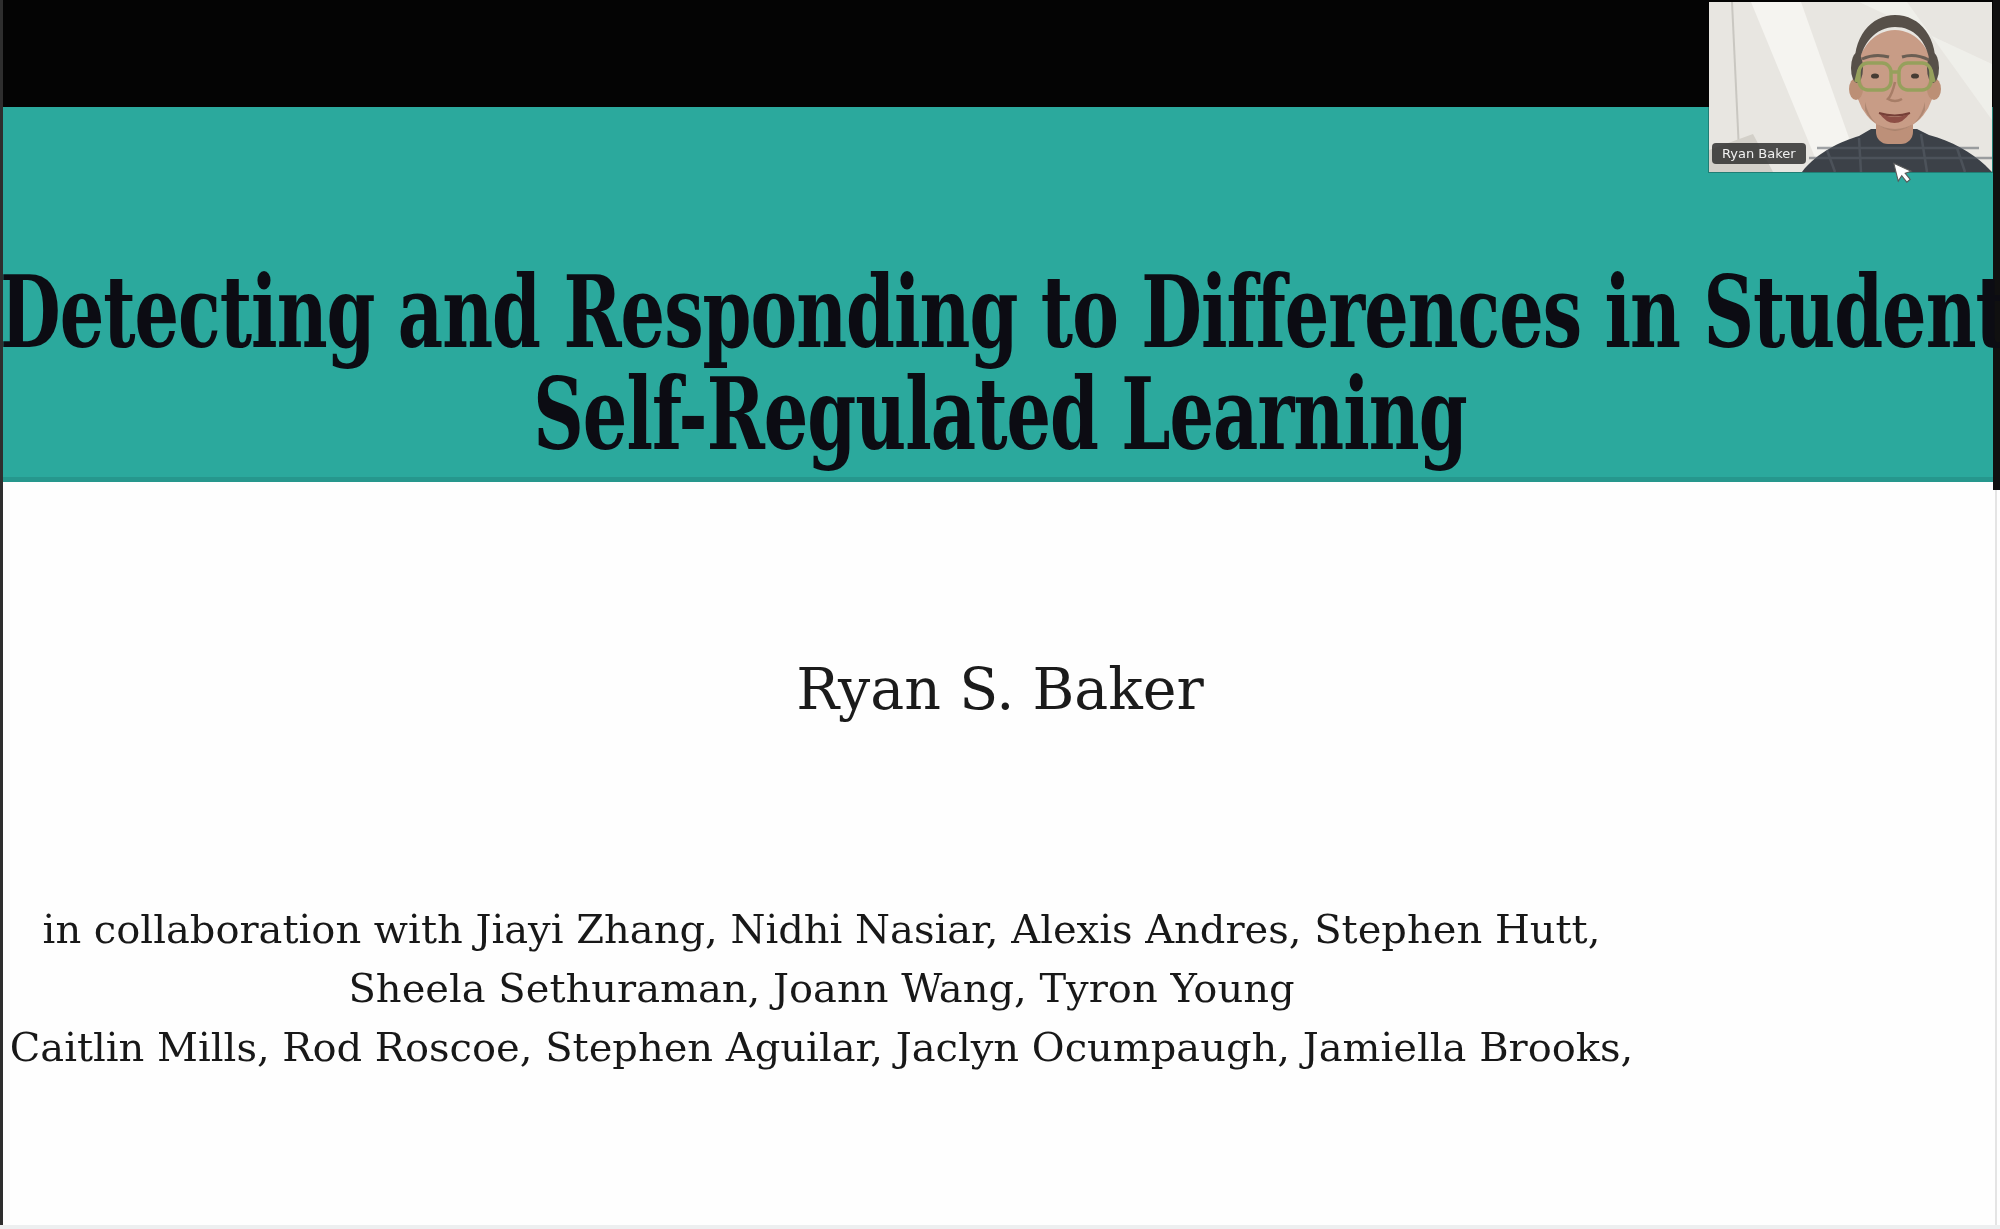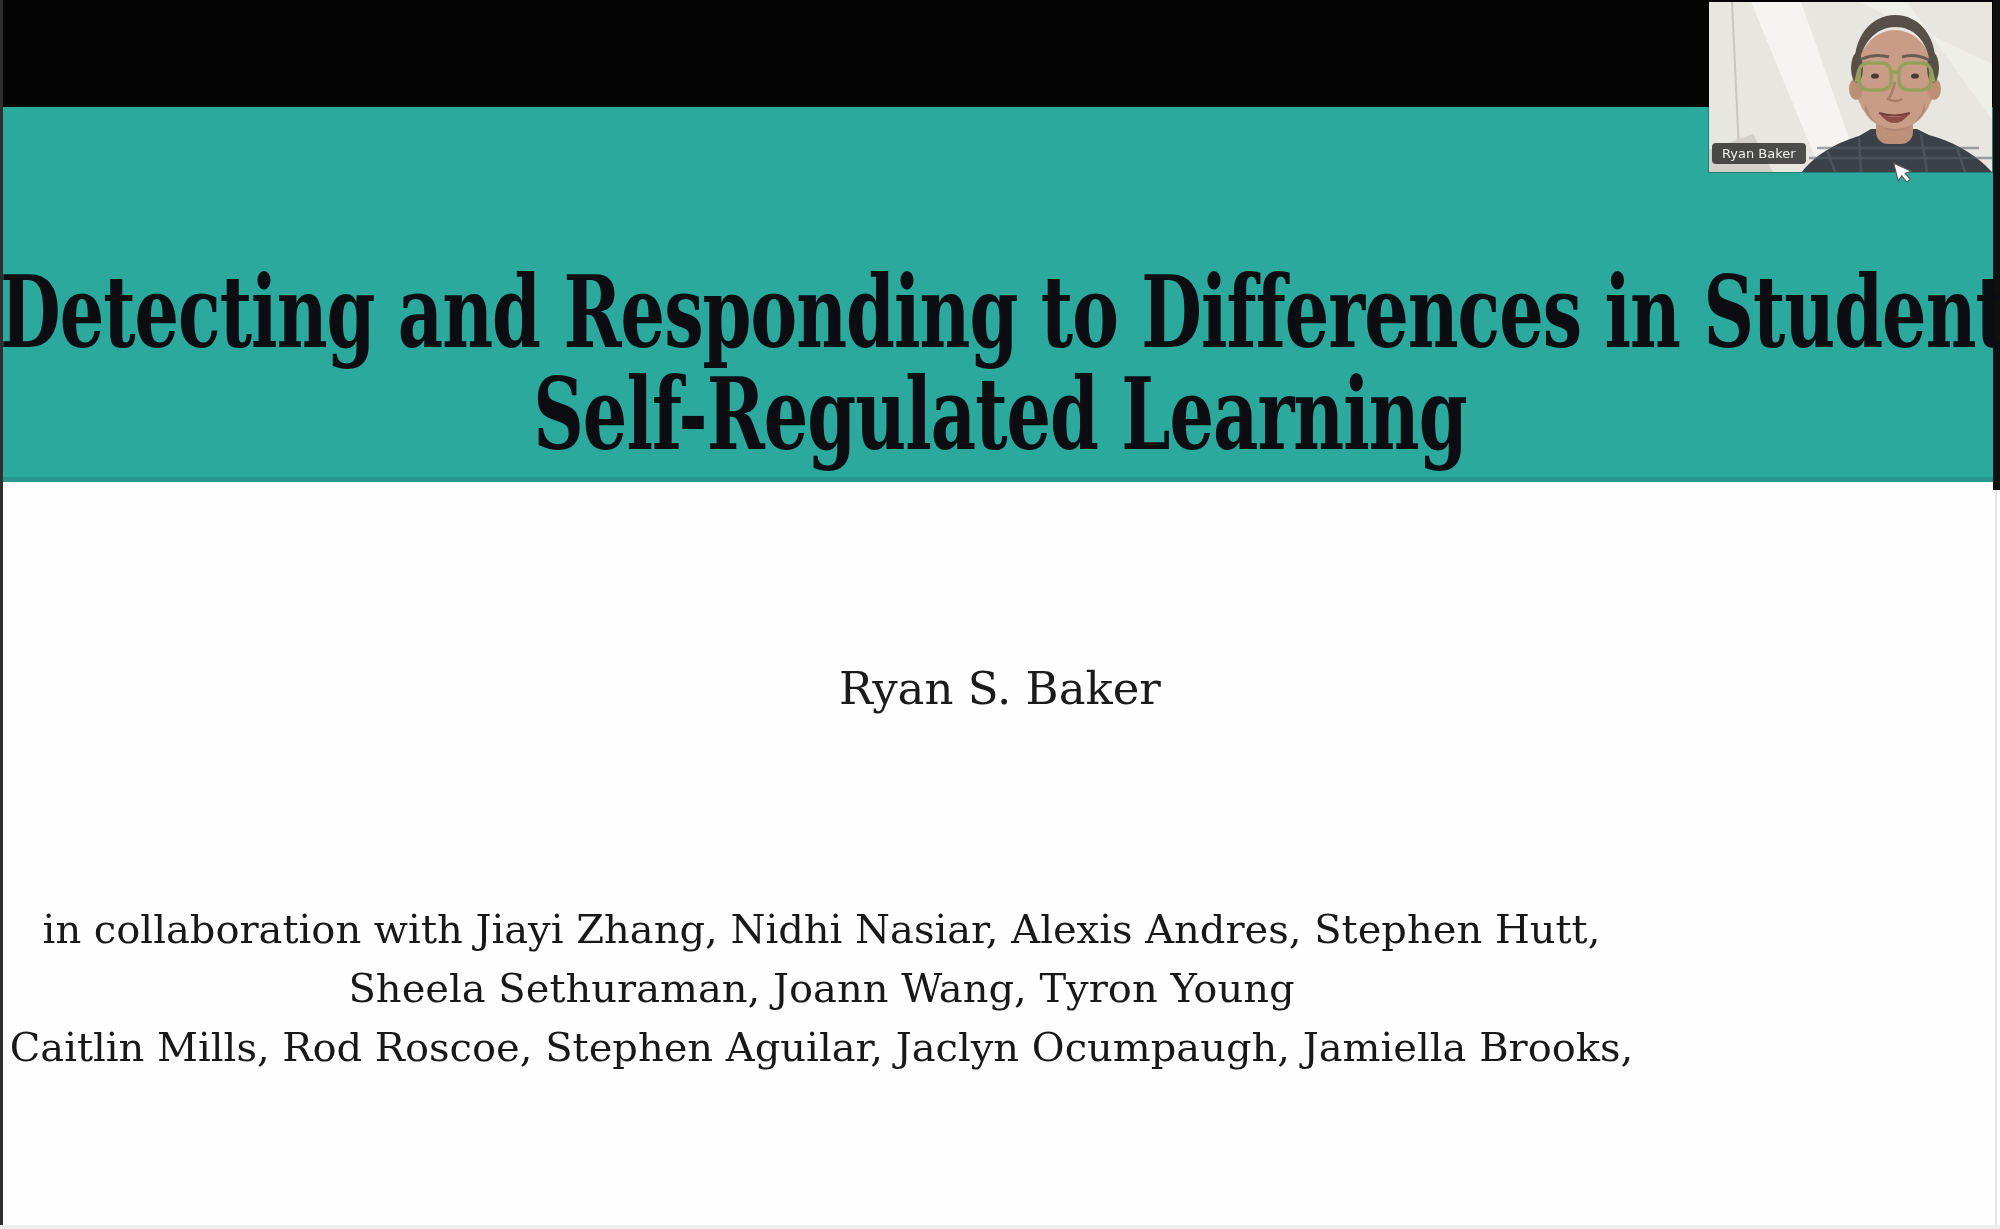--- a/index.html
+++ b/index.html
@@ -47,21 +47,21 @@
     line-height:72px;
     letter-spacing:-1px;
     color:#0c0c13;
     transform:scaleY(1.42);
     transform-origin:50% 50%;
     white-space:nowrap;
   }
   .author{
     position:absolute;left:0;top:664px;width:2000px;
     text-align:center;
-    font-size:45px;
+    font-size:57px;
     line-height:50px;
     color:#1b1b1b;
   }
   .collaborators{
     position:absolute;left:0;top:900px;width:1643px;
     text-align:center;
     font-size:40px;
     line-height:59px;
     color:#181818;
   }

